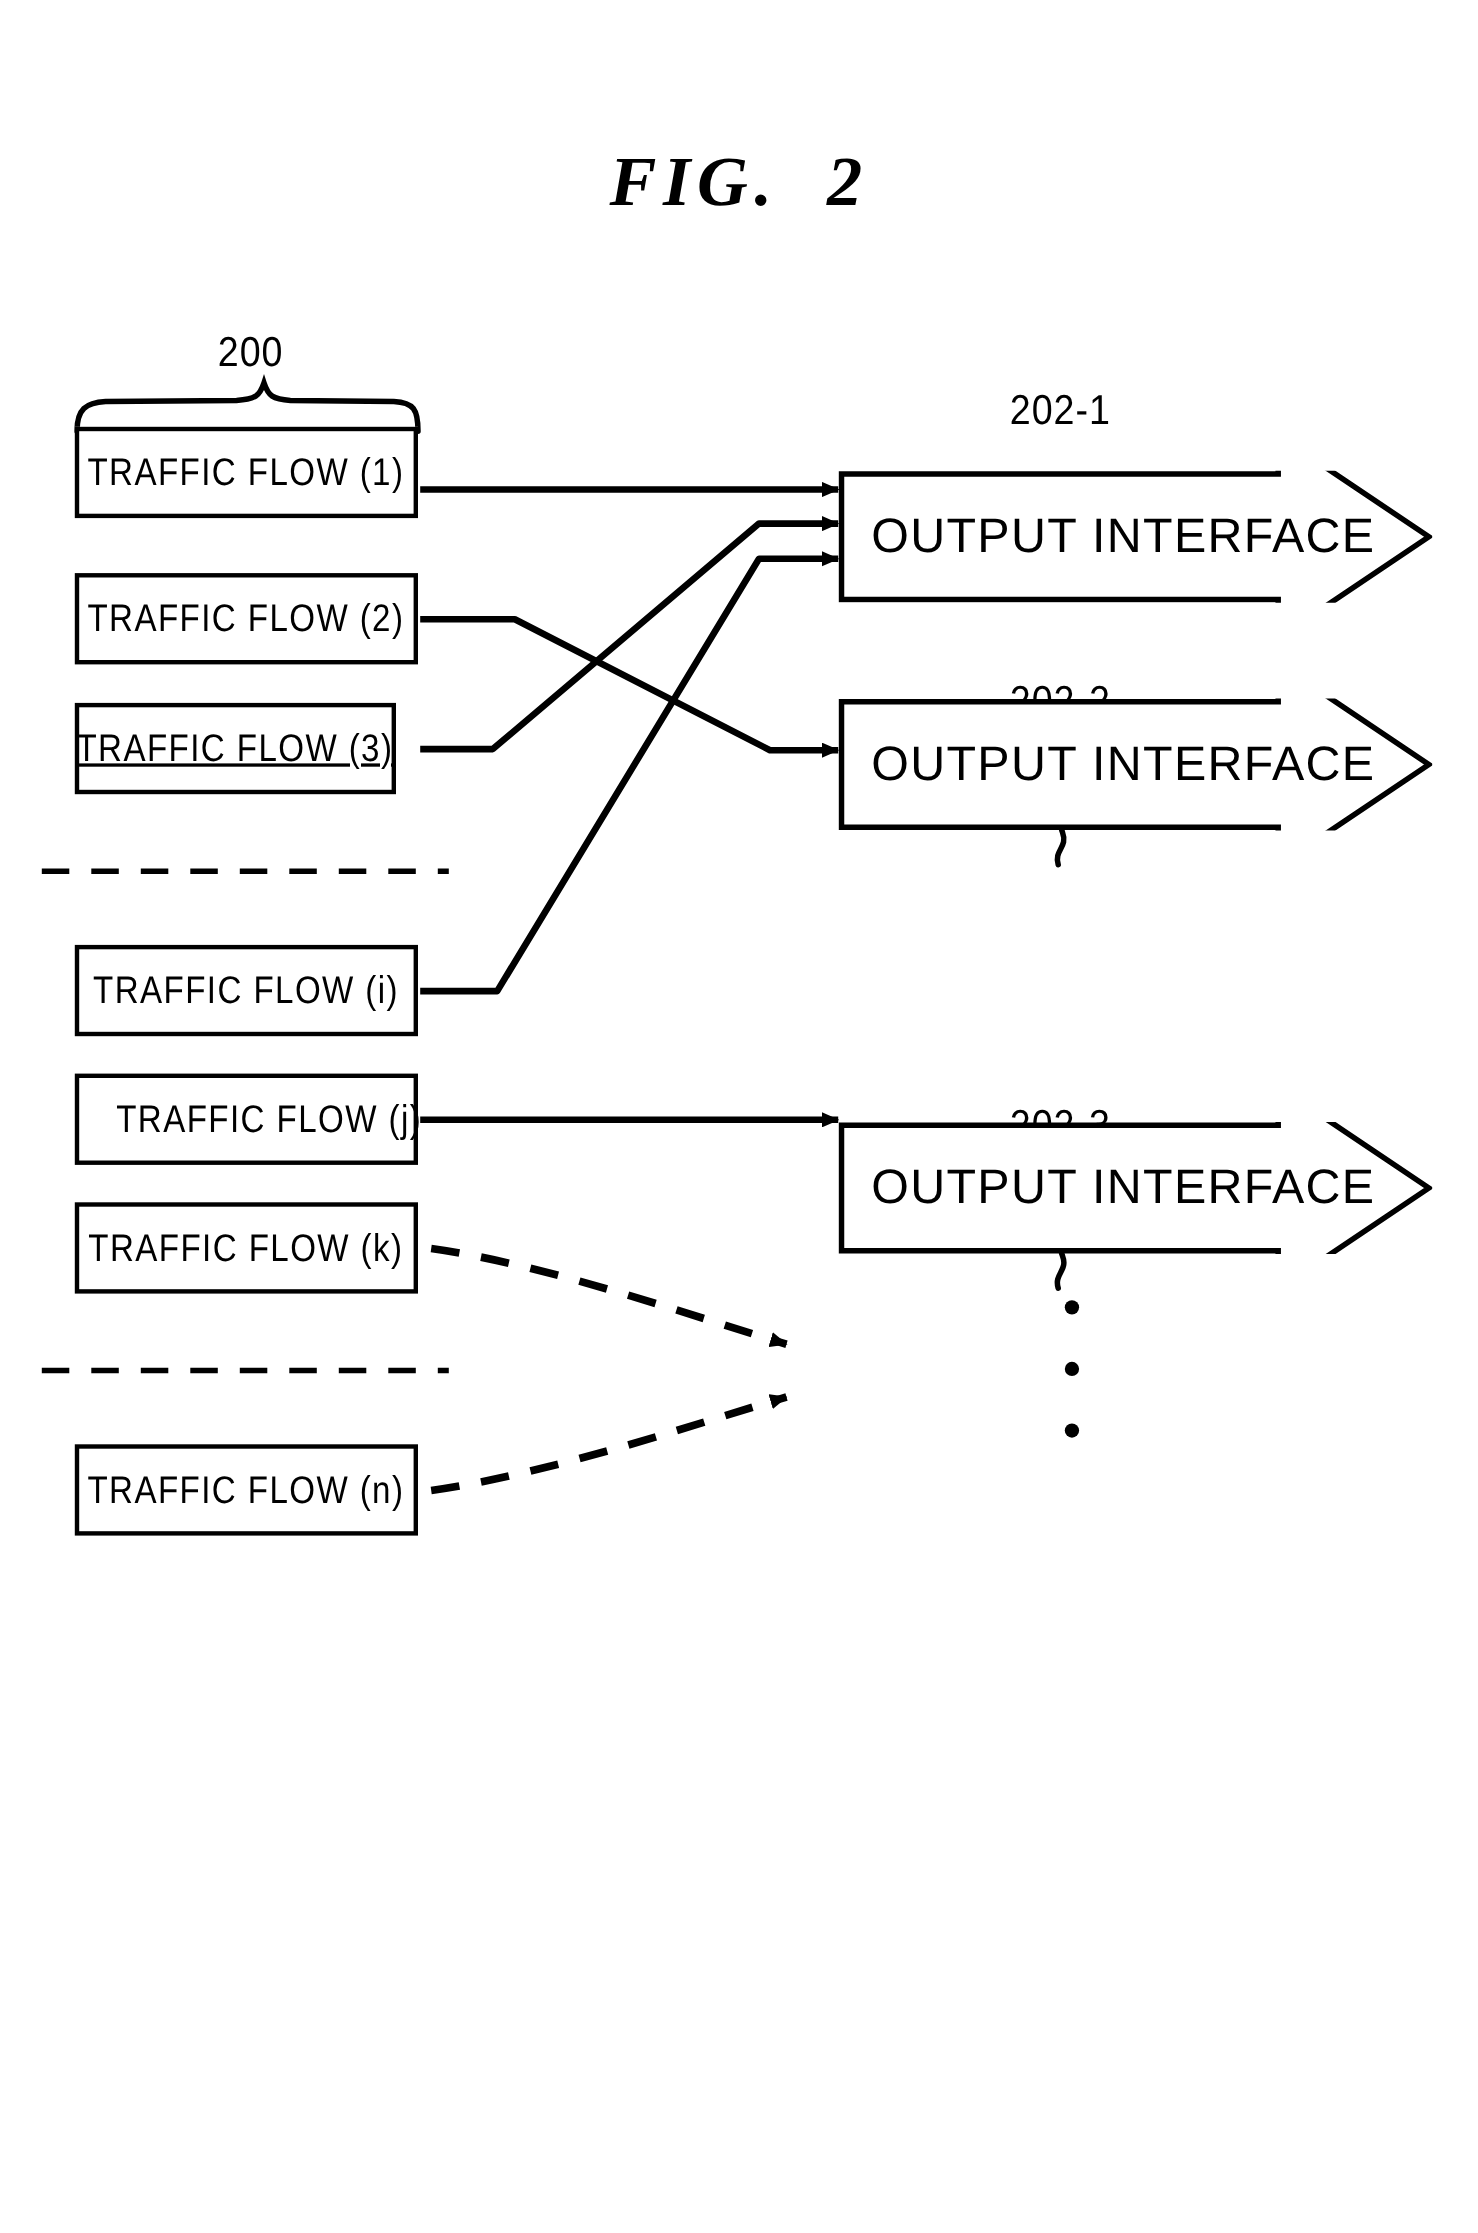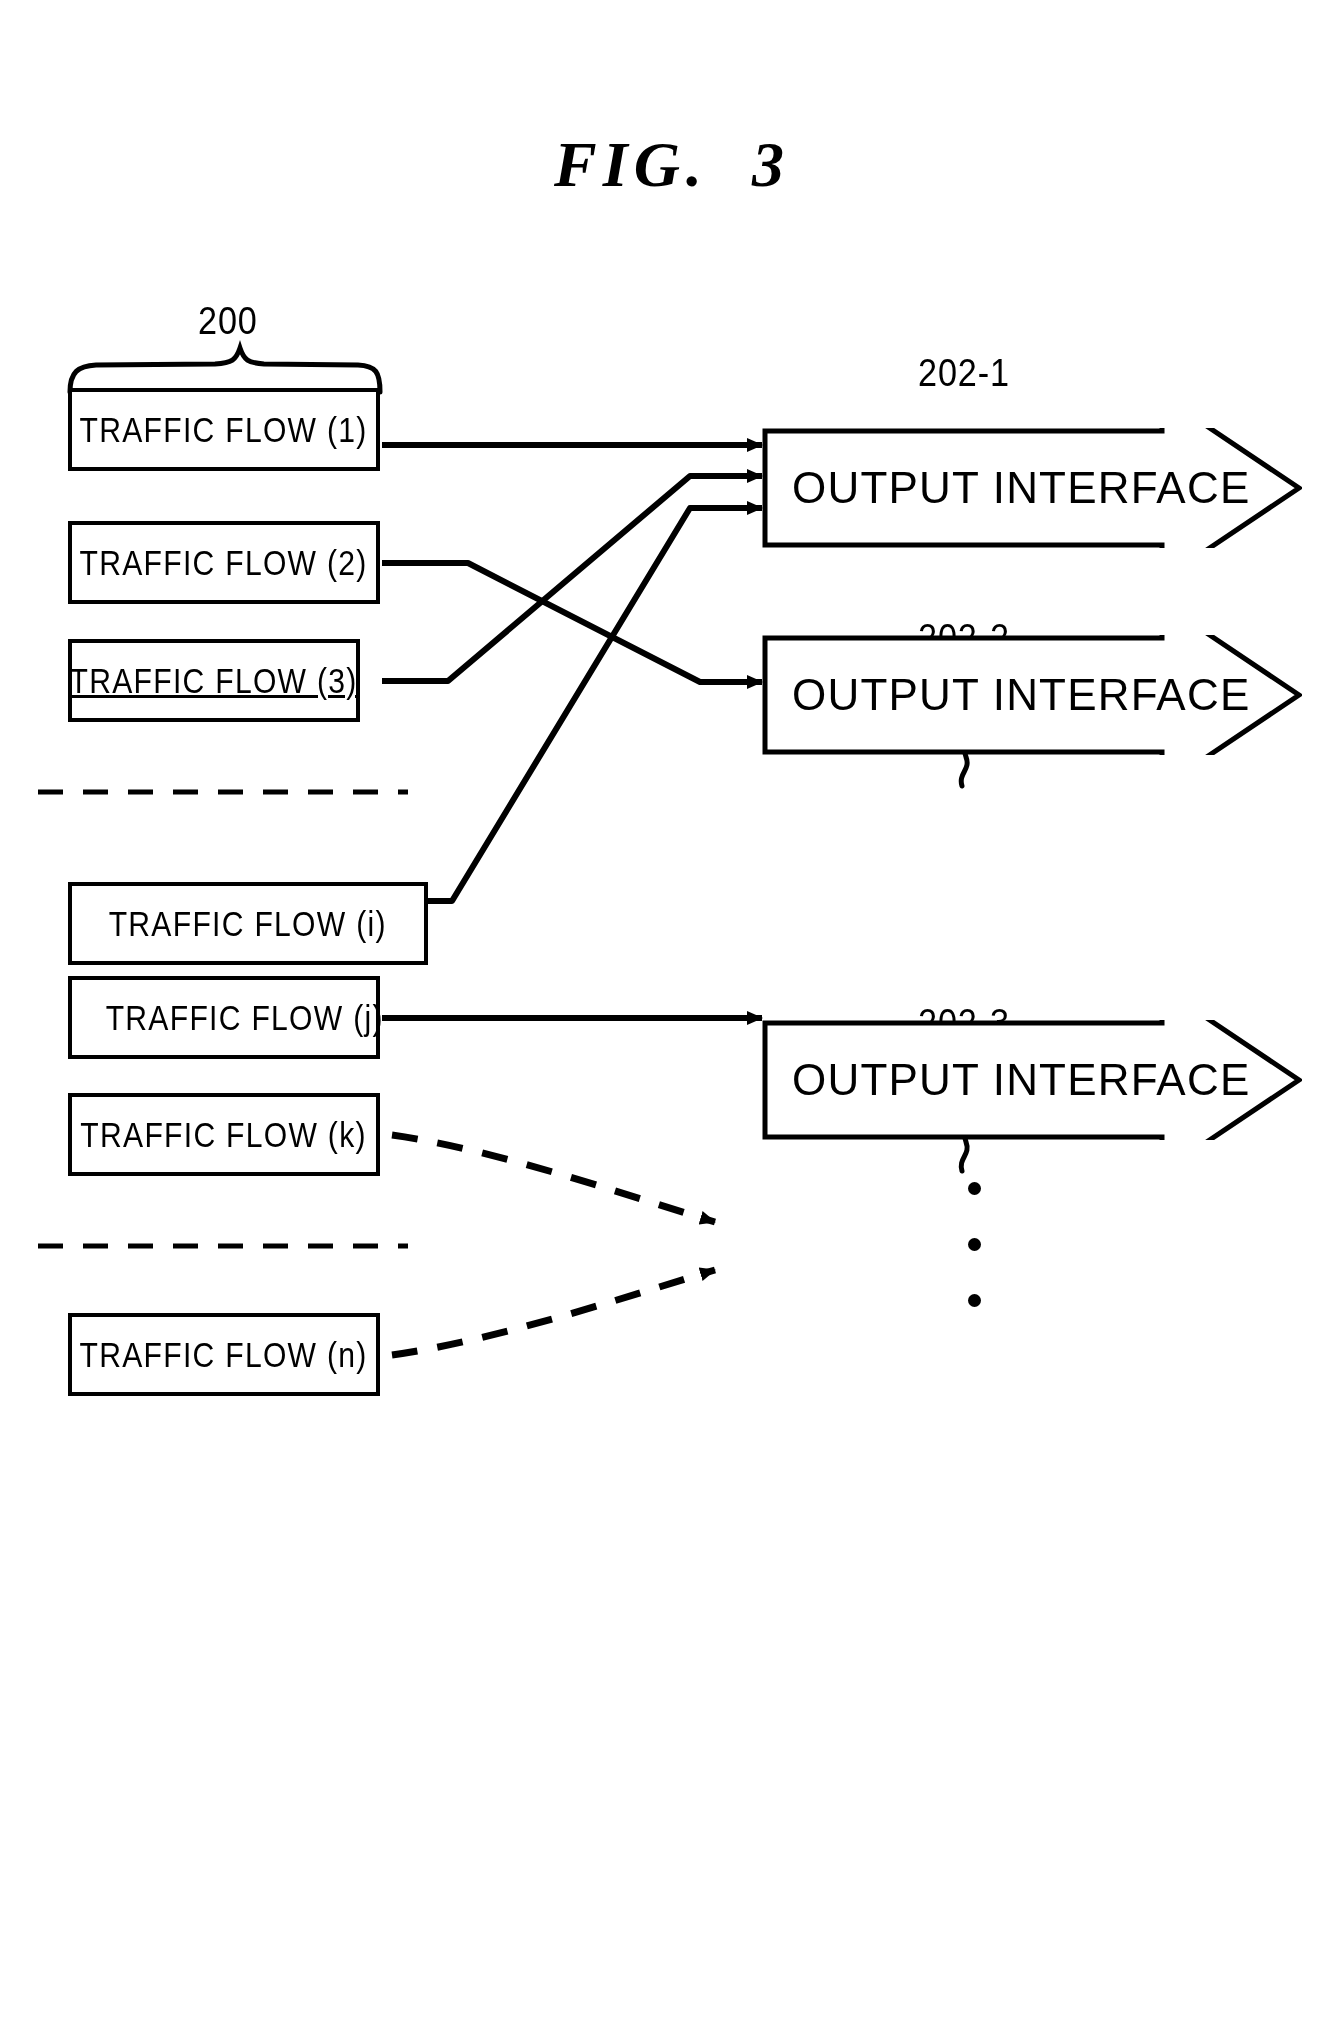--- a/index.html
+++ b/index.html
@@ -113,21 +113,21 @@
     height: 13px;
     border-radius: 50%;
     background: #000;
   }
 </style>
 </head>
 <body>
 
 <div id="figure-root">
 
-  <div id="fig-title">FIG.  3</div>
+  <div id="fig-title">FIG.  2</div>
 
   <svg id="wires" viewBox="0 0 1344 2030">
     <defs>
       <marker id="ah" markerWidth="16" markerHeight="14" refX="15" refY="7" orient="auto" markerUnits="userSpaceOnUse">
         <path d="M0,0 L16,7 L0,14 Z" fill="#000"></path>
       </marker>
       <marker id="ahd" markerWidth="16" markerHeight="14" refX="15" refY="7" orient="auto" markerUnits="userSpaceOnUse">
         <path d="M0,0 L16,7 L0,14 Z" fill="#000"></path>
       </marker>
     </defs>
@@ -194,21 +194,21 @@
   </div>
 
   <div class="flow-box" style="left:68px; top:521px; width:312px; height:83px;">
     <span class="flow-label">TRAFFIC FLOW (2)</span>
   </div>
 
   <div class="flow-box" style="left:68px; top:639px; width:292px; height:83px;text-decoration:underline;">
     <span class="flow-label">TRAFFIC FLOW (3)</span>
   </div>
 
-  <div class="flow-box" style="left:68px; top:859px; width:360px; height:83px;margin-top:23px;">
+  <div class="flow-box" style="left:68px; top:859px; width:312px; height:83px;">
     <span class="flow-label">TRAFFIC FLOW (i)</span>
   </div>
 
   <div class="flow-box" style="left:68px; top:976px; width:312px; height:83px;padding-left:42px;">
     <span class="flow-label">TRAFFIC FLOW (j)</span>
   </div>
 
   <div class="flow-box" style="left:68px; top:1093px; width:312px; height:83px;">
     <span class="flow-label">TRAFFIC FLOW (k)</span>
   </div>

